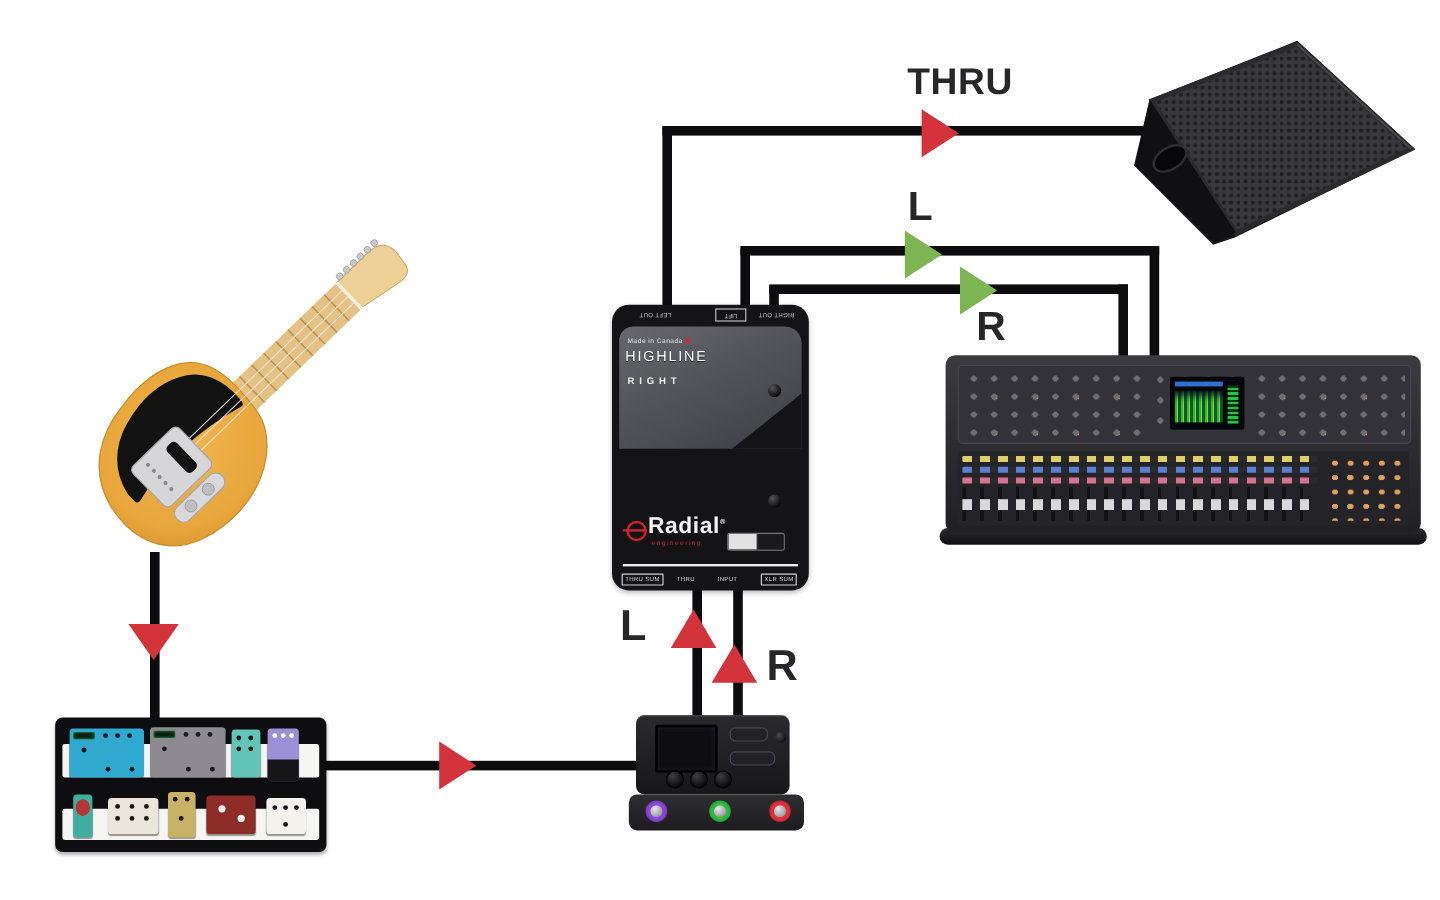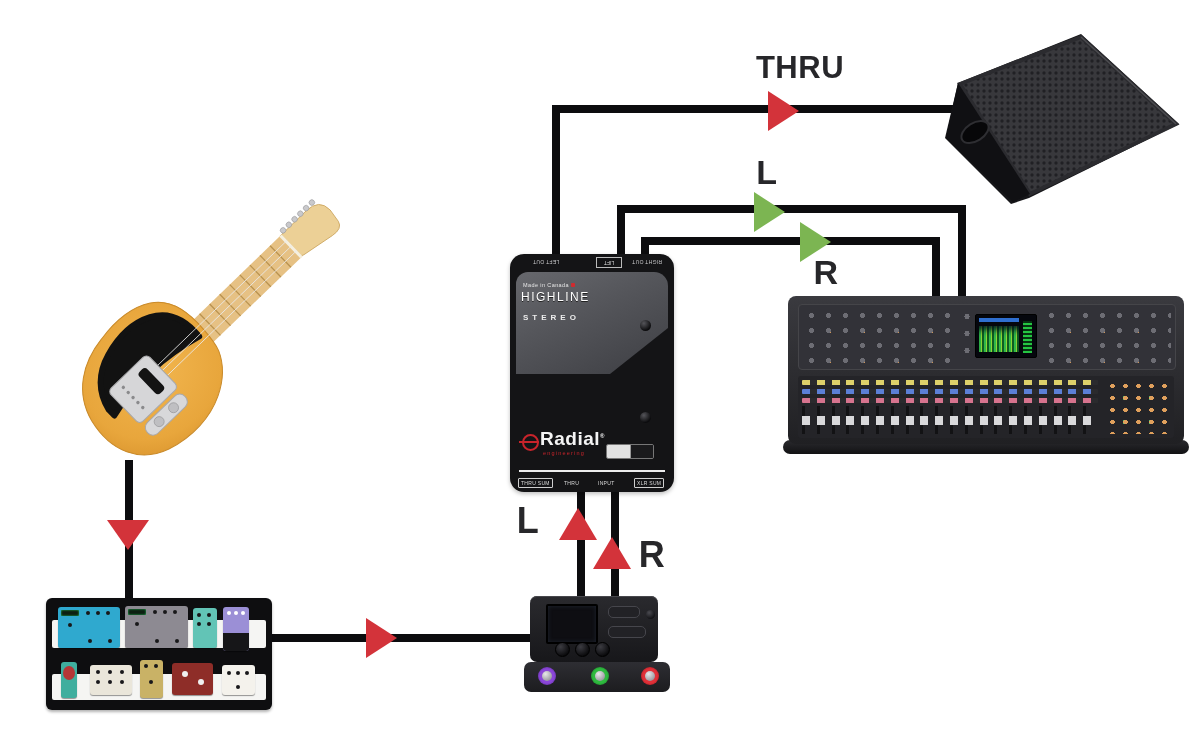--- a/index.html
+++ b/index.html
@@ -253,21 +253,21 @@
   </div>
 
   <div class="di">
     <div class="jack-label" style="left:8px;top:5px;width:56px;">LEFT OUT</div>
     <div class="lift-box" style="left:86px;top:3px;width:24px;height:9px;">LIFT</div>
     <div class="jack-label" style="left:114px;top:5px;width:46px;">RIGHT OUT</div>
     <div class="panel">
       <div class="cut"></div>
       <div class="madein"><span>Made in Canada</span><span class="leaf"></span></div>
       <div class="model">HIGHLINE</div>
-      <div class="variant">STEREO</div>
+      <div class="variant">RIGHT</div>
     </div>
     <div class="screw" style="left:130px;top:66px;"></div>
     <div class="screw" style="left:130px;top:158px;"></div>
     <div class="logo-ring"></div>
     <div class="brand"><span>Radial</span><sup>®</sup></div>
     <div class="brand-sub">engineering</div>
     <div class="badge">
         <div class="b1"></div>
         <div class="b2"></div>
       </div>

